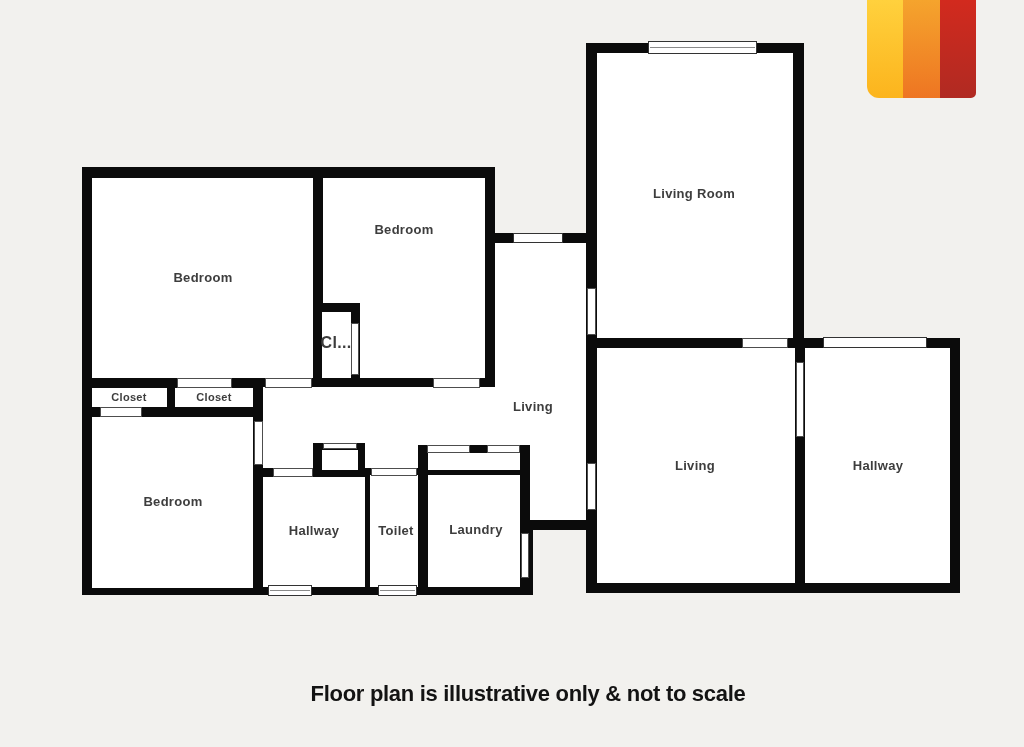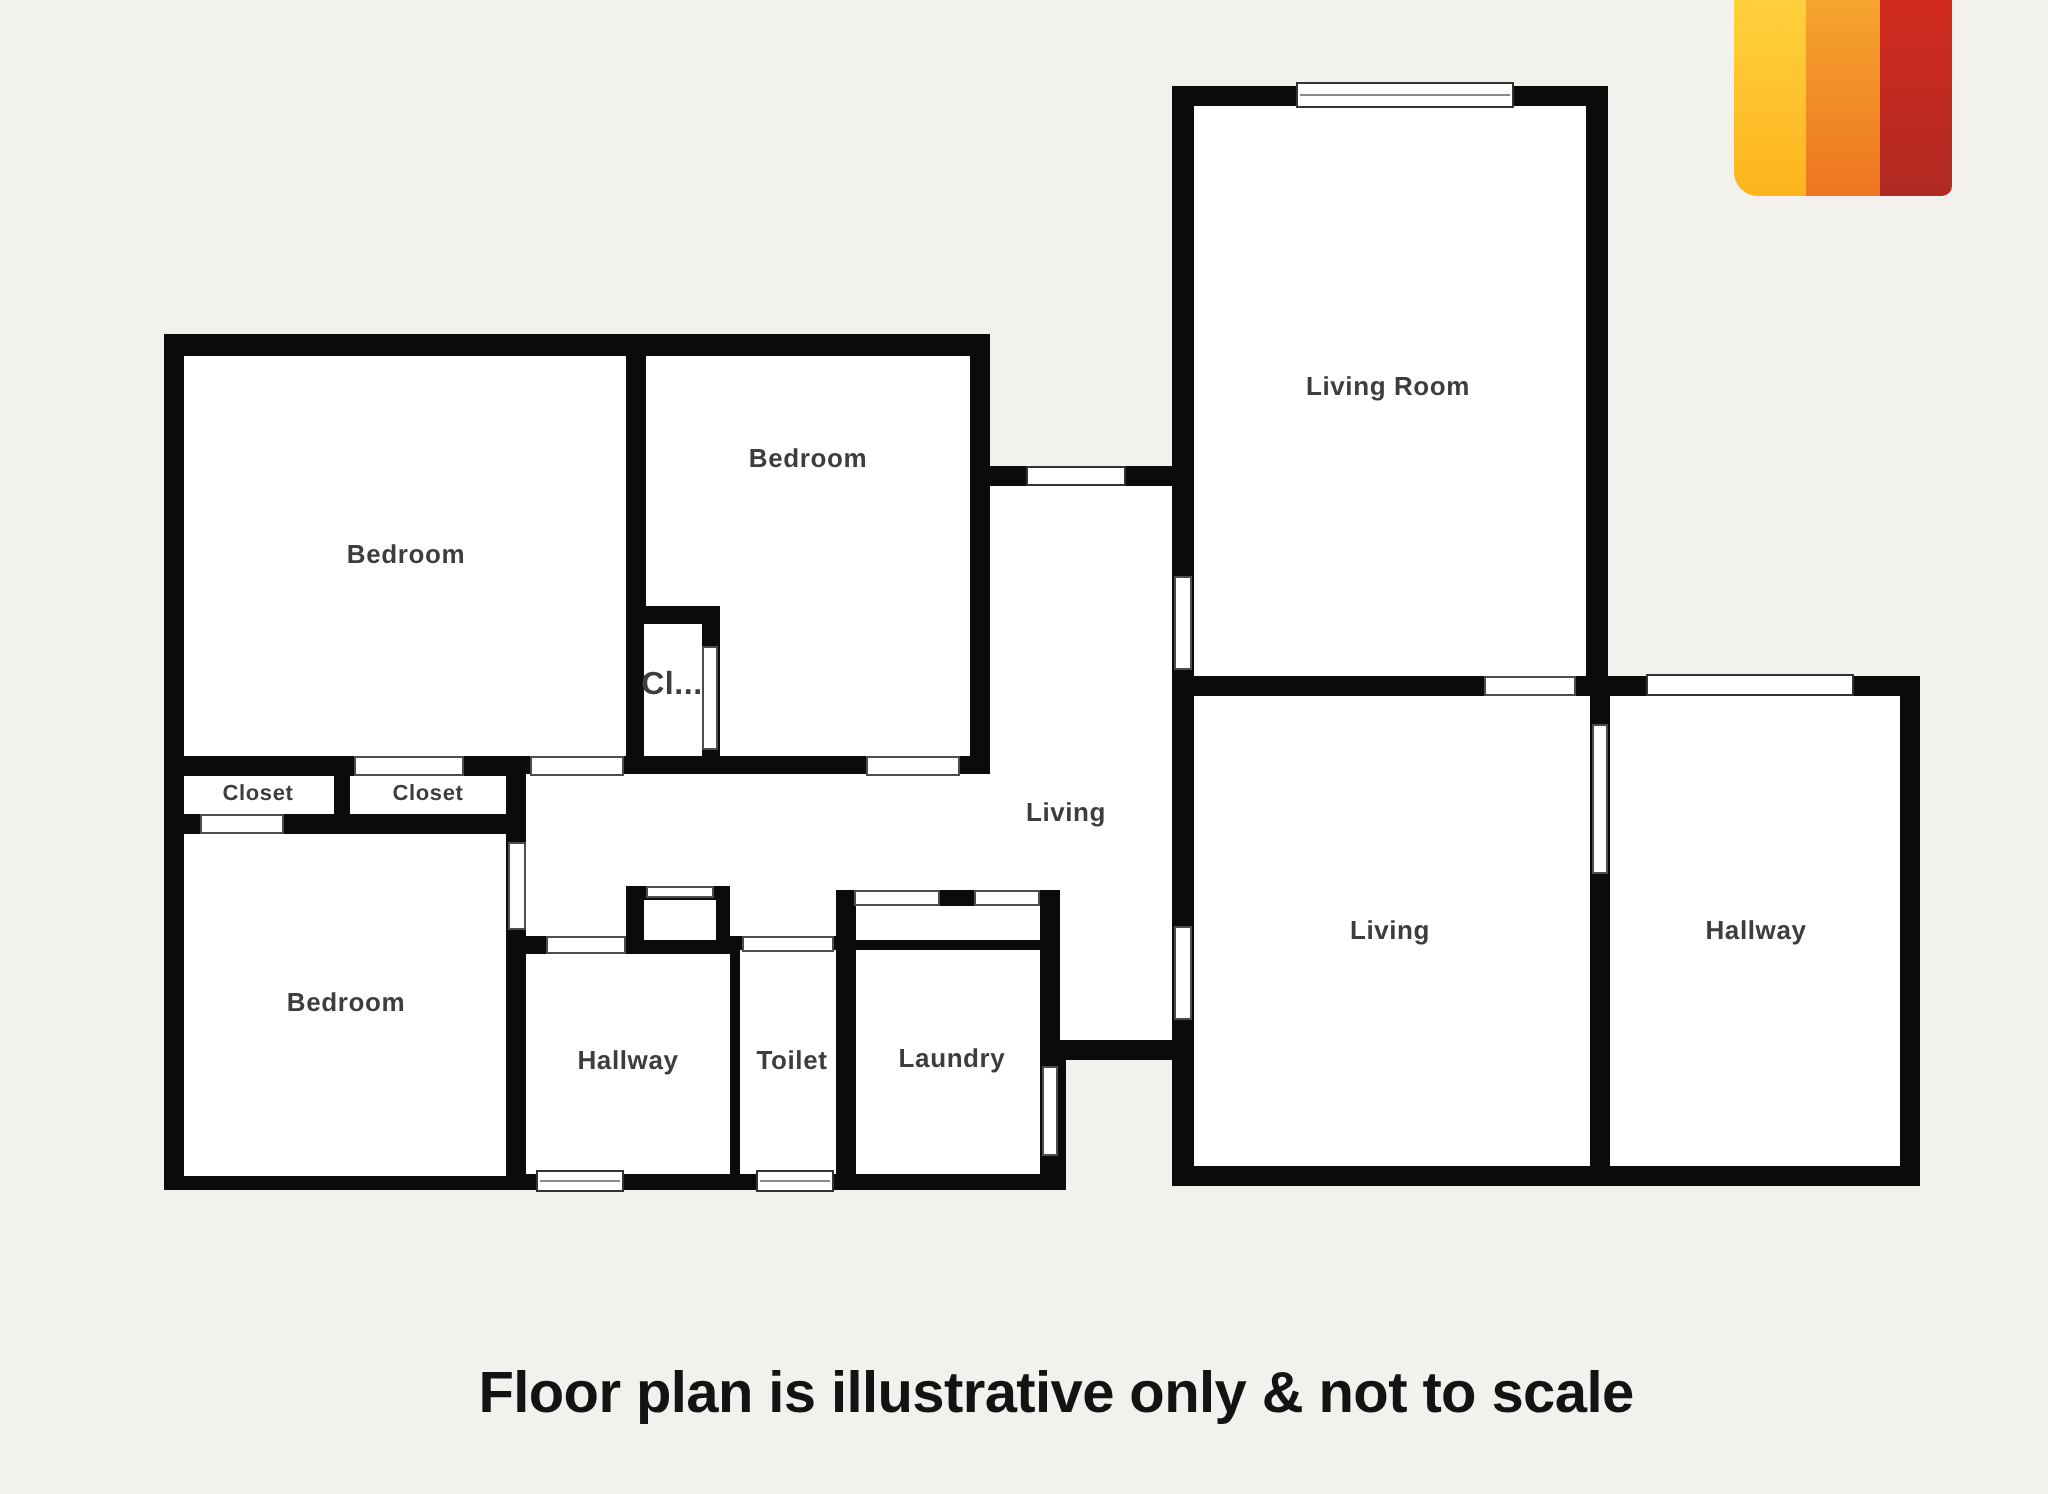--- a/index.html
+++ b/index.html
@@ -14,21 +14,21 @@
          margin-top:-1px;border-top:1px solid #8a8a8a;}
   .room-label{position:absolute;transform:translate(-50%,-50%);font-weight:700;
          color:#3d3d3d;letter-spacing:.3px;white-space:nowrap;}
   .logo{position:absolute;left:867px;top:0;width:109px;height:98px;display:flex;
          border-radius:0 0 5px 12px;overflow:hidden;}
   .logo .stripe{flex:1;}
   .big-title{position:absolute;left:528px;top:624px;transform:translateX(-50%);
          font-size:46px;line-height:1;font-weight:700;color:#131313;
          letter-spacing:-1px;white-space:nowrap;}
   .sub-title{position:absolute;left:528px;top:682px;transform:translateX(-50%);
-         font-size:29px;line-height:1.1;font-weight:700;color:#131313;
+         font-size:22px;line-height:1.1;font-weight:700;color:#131313;
          letter-spacing:-.3px;white-space:nowrap;}
 </style>
 </head>
 <body>
 
 <div class="stage">
   <div id="plan">
       <div class="shape wall" style="left: 82px; top: 167px; width: 413px; height: 220px;"></div>
       <div class="shape wall" style="left: 82px; top: 378px; width: 181px; height: 217px;"></div>
       <div class="shape wall" style="left: 253px; top: 378px; width: 344px; height: 90px;"></div>

